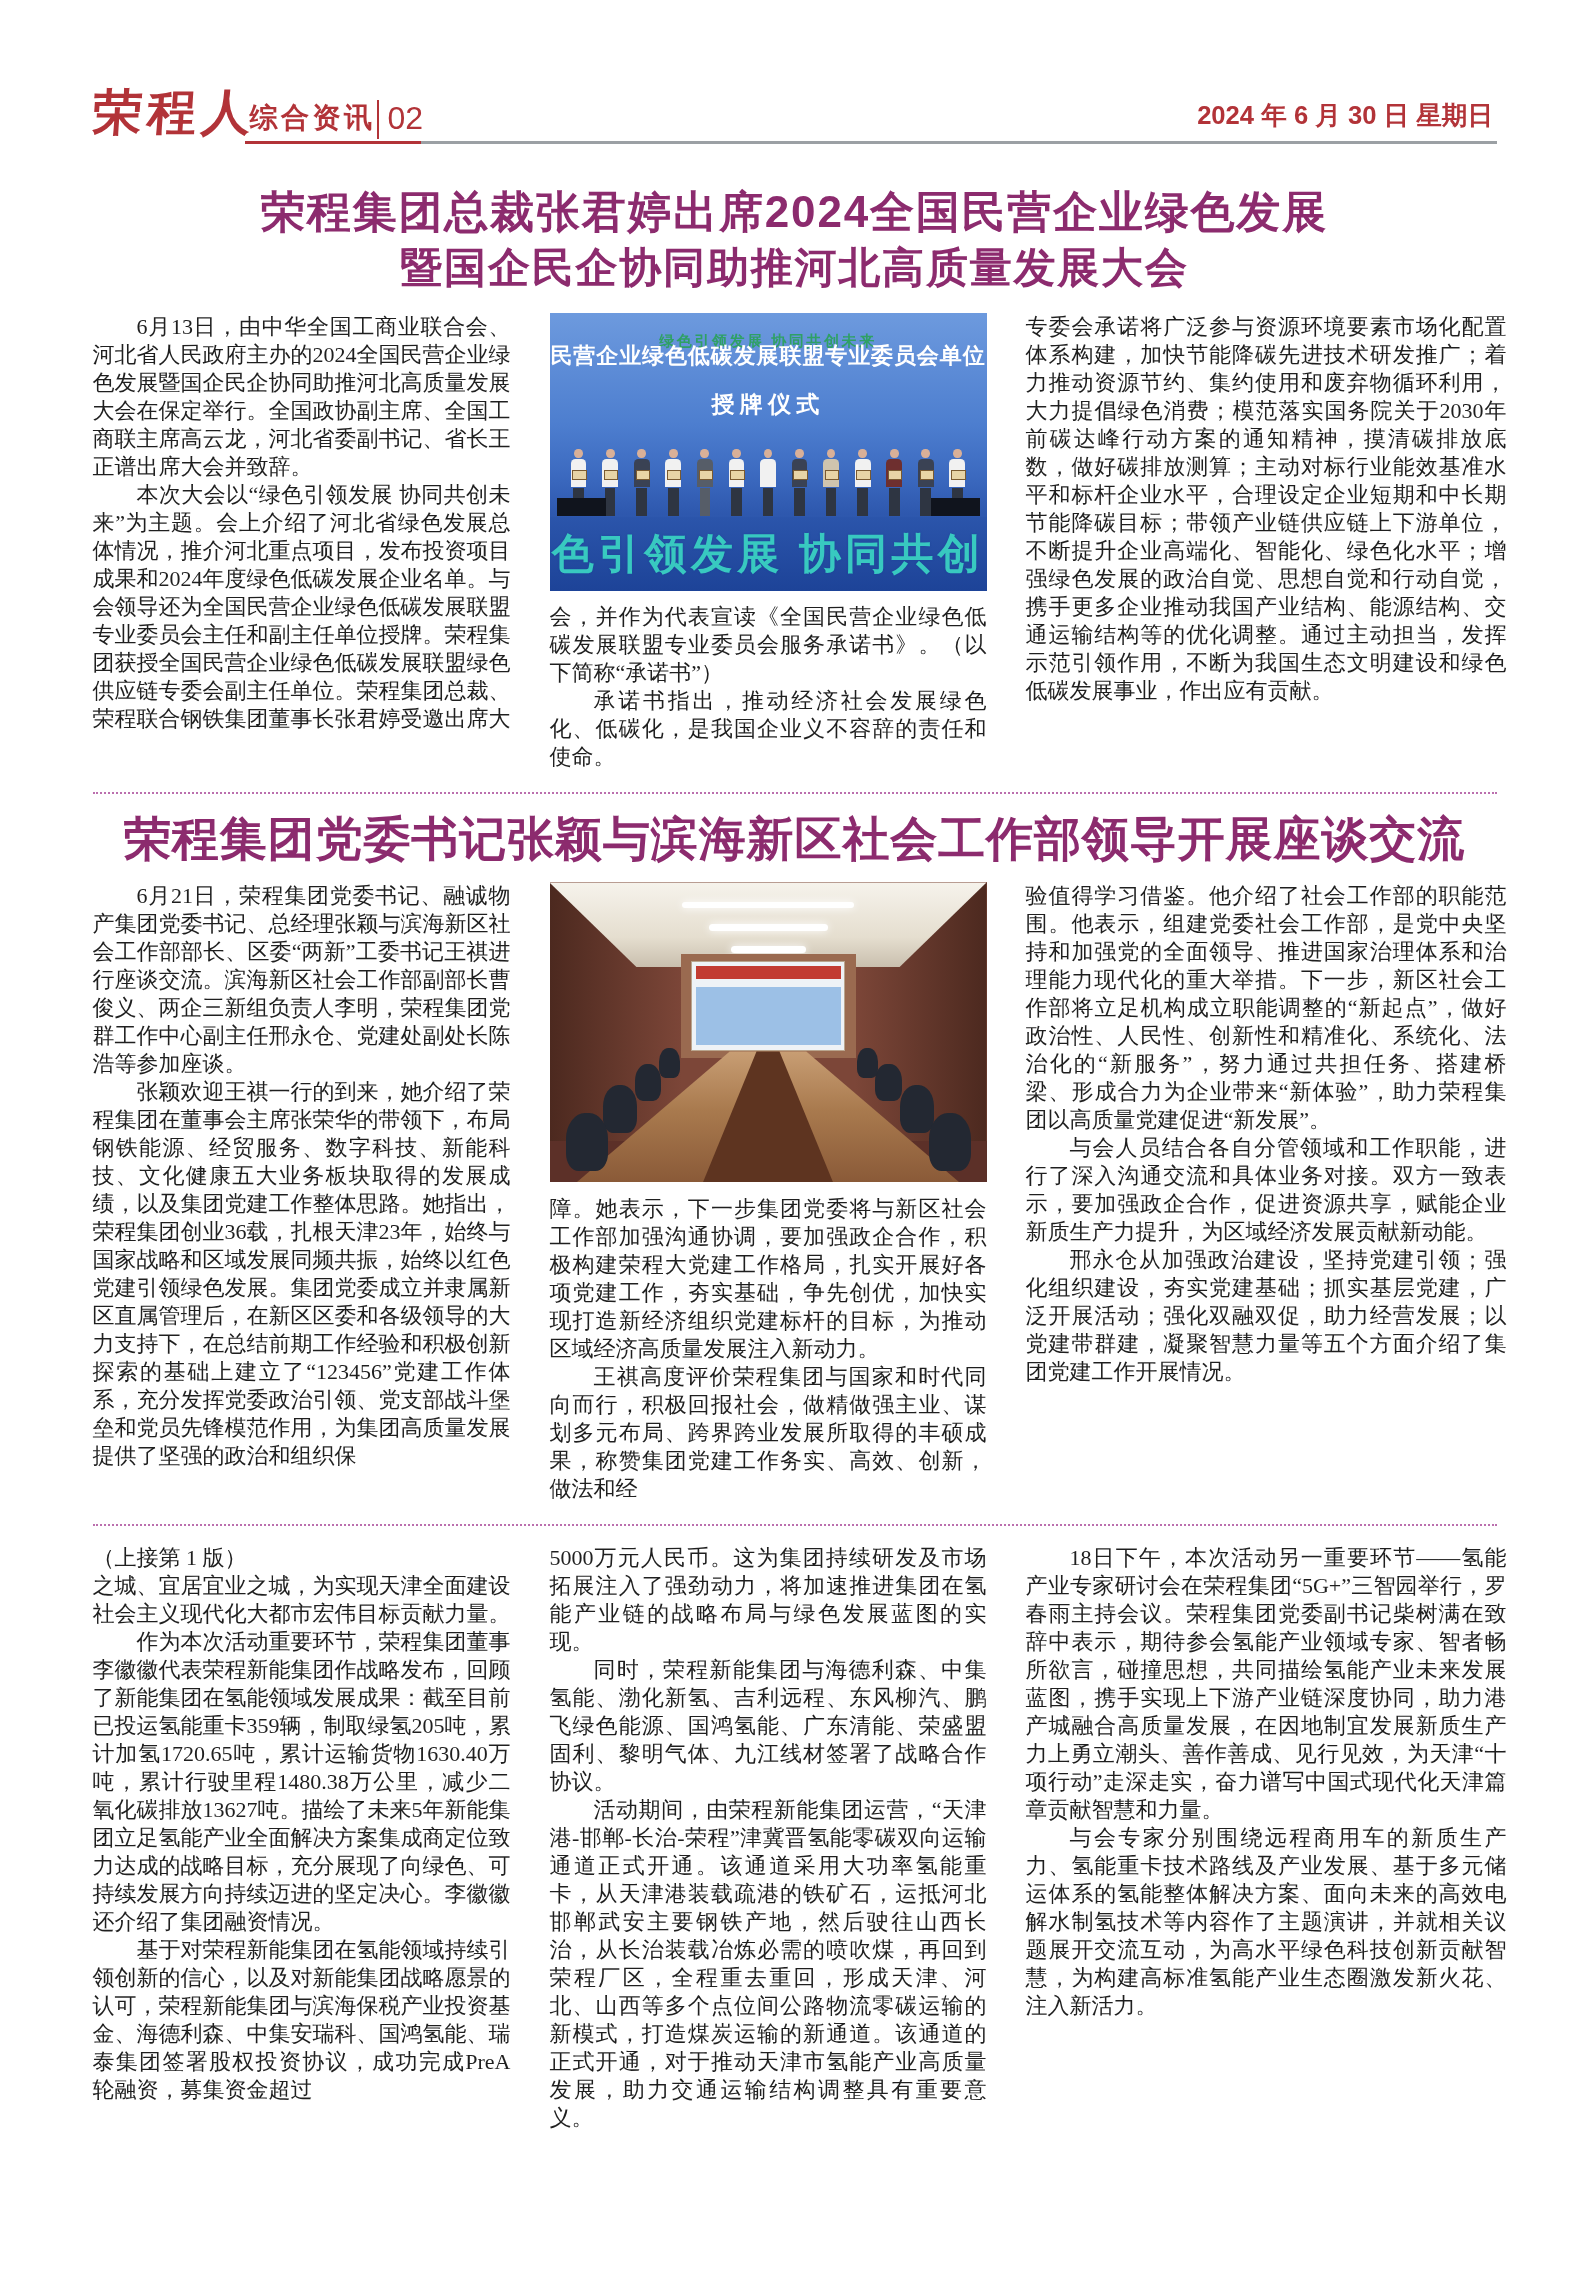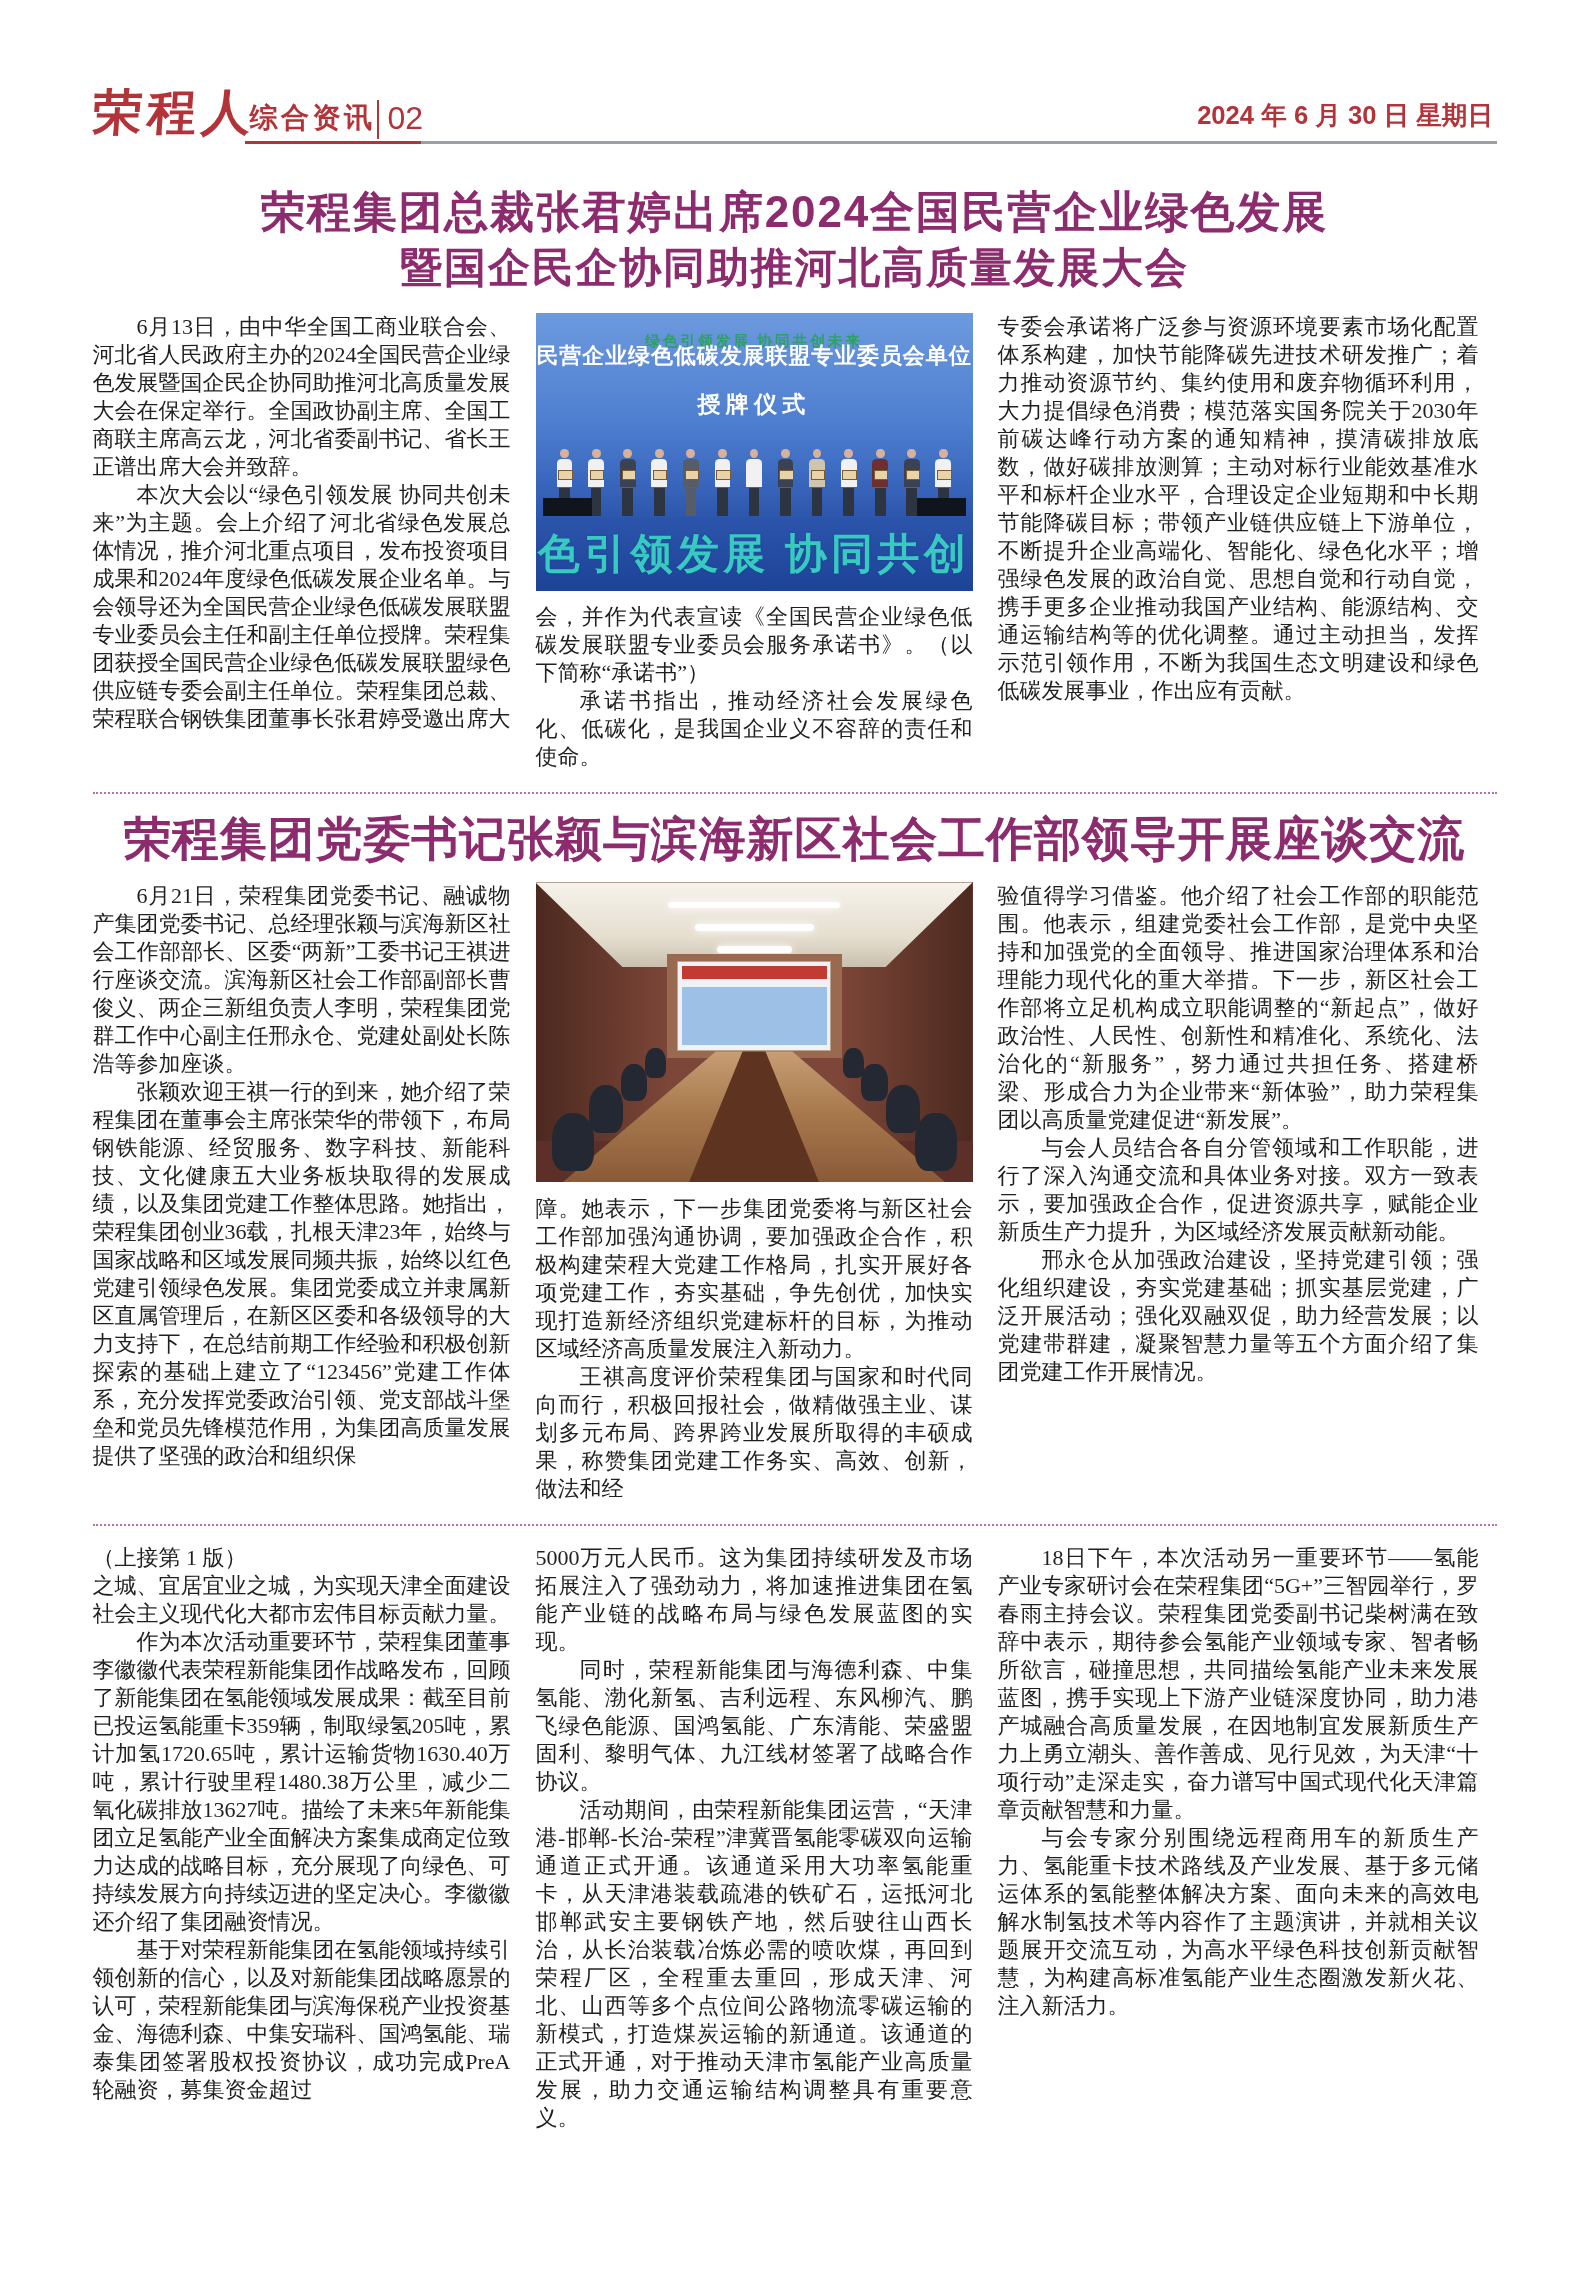--- a/index.html
+++ b/index.html
@@ -25,21 +25,21 @@
 
   
   .headline{margin-top:39px;text-align:center;color:#8c2b6e;font-weight:bold;
     font-family:"Liberation Sans","DejaVu Sans",sans-serif;}
   .headline .l1{font-size:44px;line-height:57px;letter-spacing:1.8px;}
   .headline .l2{font-size:42px;line-height:55px;letter-spacing:1.8px;}
   .headline2{margin-top:17.7px;text-align:center;color:#8c2b6e;font-weight:bold;font-size:47px;
     line-height:53px;letter-spacing:0.9px;font-family:"Liberation Sans","DejaVu Sans",sans-serif;}
 
   
-  .cols{display:grid;grid-template-columns:418px 437px 481px;column-gap:25px;margin-top:17.7px;}
+  .cols{display:grid;grid-template-columns:418px 437px 481px;column-gap:39px;margin-top:17.7px;}
   .col p{margin:0;font-size:22px;line-height:28px;text-align:justify;color:#1f1f1f;}
   .col p.ind{text-indent:2em;}
   .cont-tag{font-size:22px;line-height:32px;}
 
   .dotted{border:none;border-top:2.6px dotted #bb6fae;margin:21px 0 0 0;}
 
   
   .photo1{position:relative;width:437px;height:278px;margin-bottom:12.4px;overflow:hidden;
     background:linear-gradient(180deg,#6d9ade 0%,#4d7ecf 40%,#3c6ac0 58%,#2e58ae 72%,#2450a6 100%);}
   .p1-slogan{position:absolute;top:19.4px;left:0;right:0;text-align:center;color:#2fa065;

